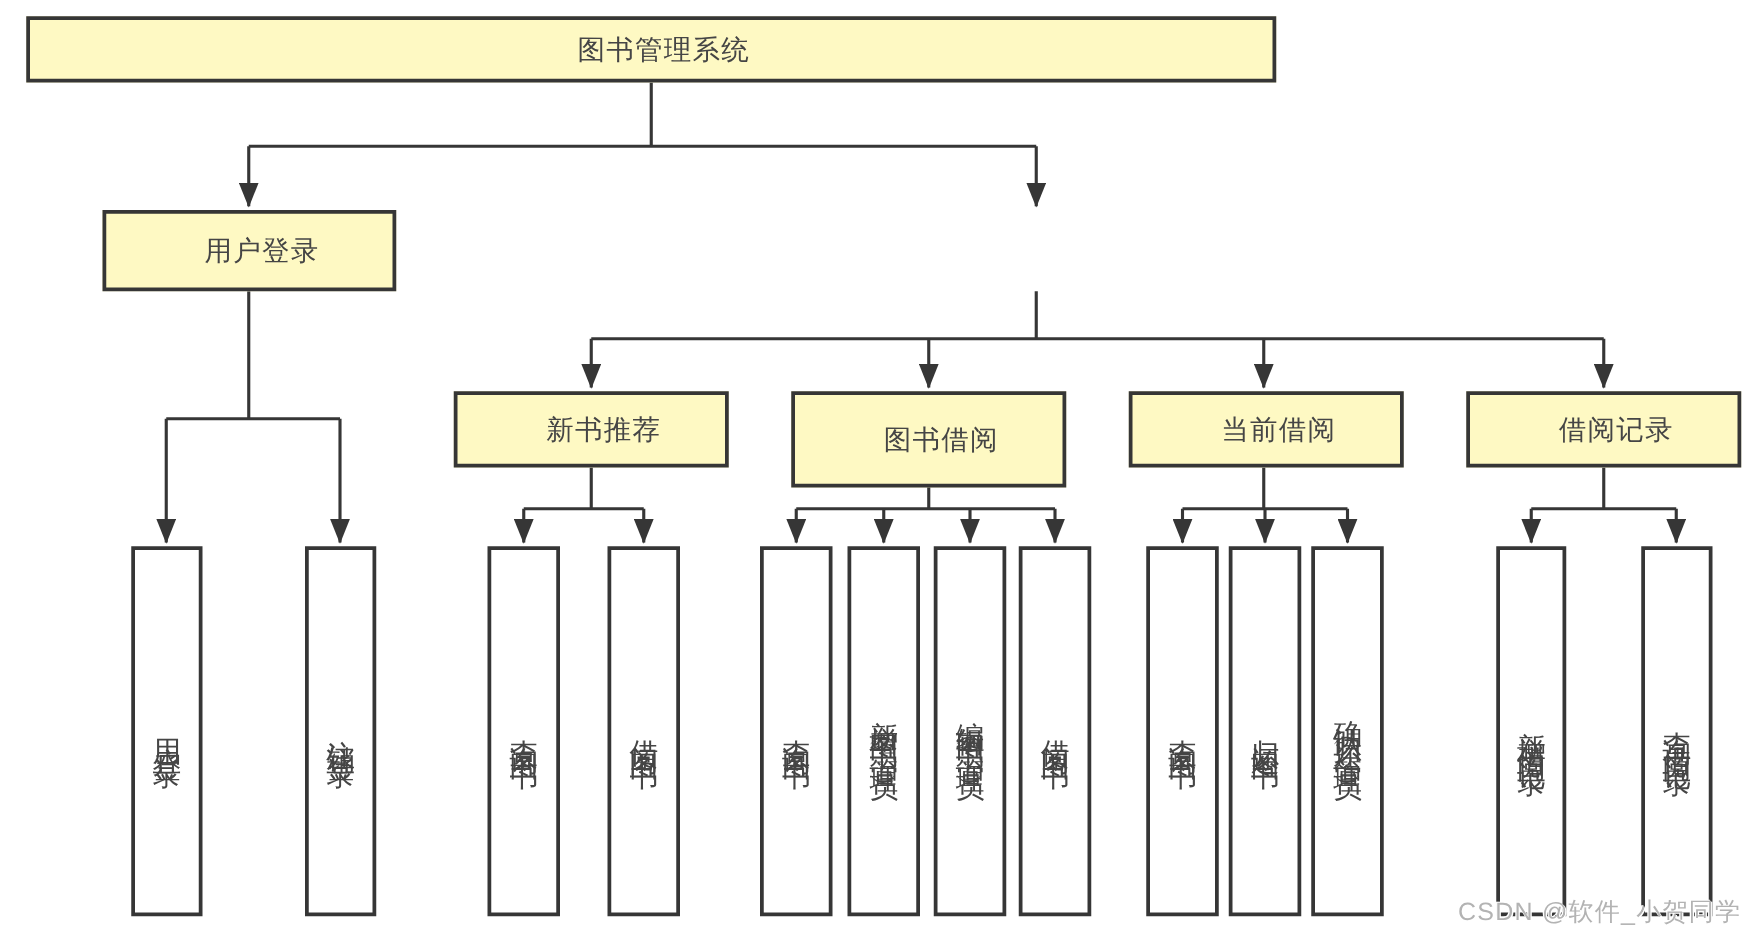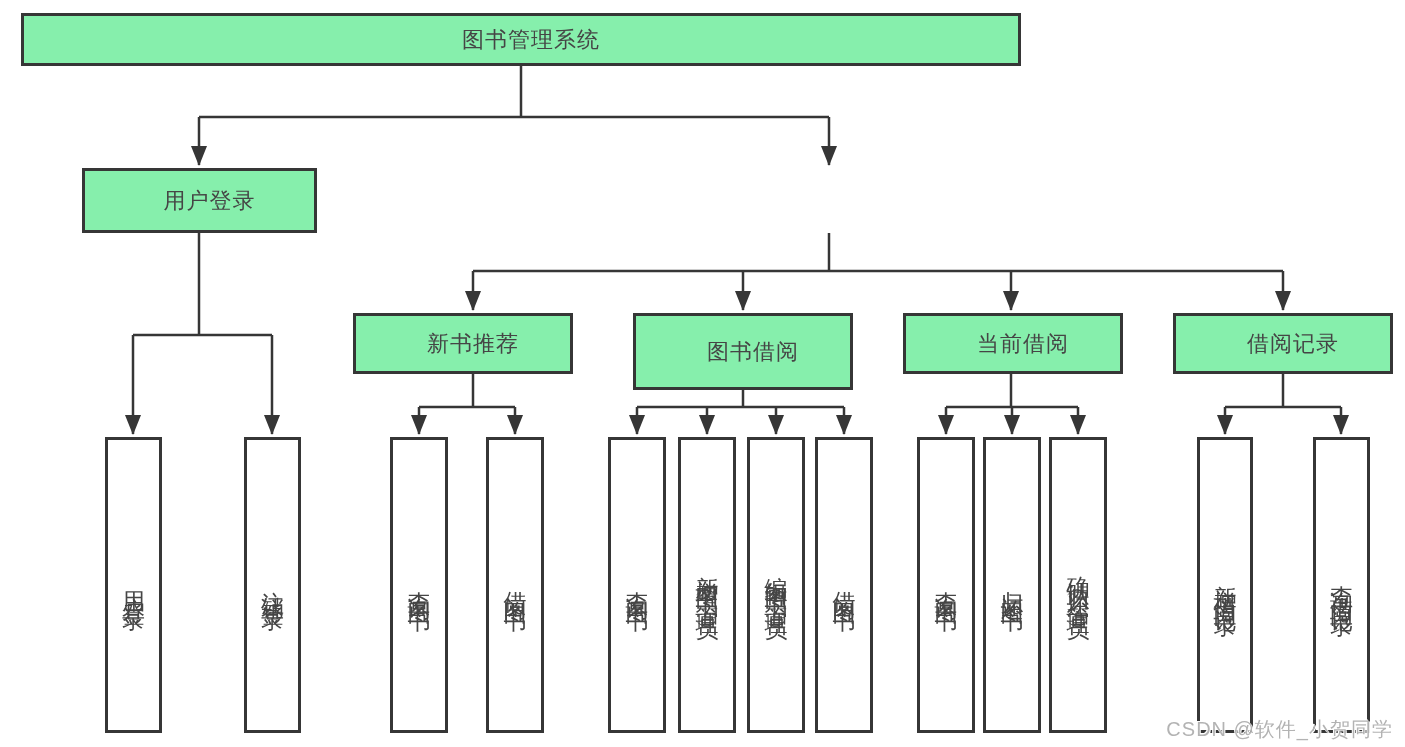--- a/index.html
+++ b/index.html
@@ -17,21 +17,21 @@
     background:var(--bg);
     overflow:hidden;
   }
   .connectors{
     position:absolute;left:0;top:0;
     pointer-events:none;
   }
   .hbox{
     position:absolute;
     border:3px solid var(--line);
-    background:#86efac;
+    background:#fef9c3;
     display:flex;align-items:center;justify-content:center;
     color:var(--text);
     font-size:22px;
     letter-spacing:1px;
     z-index:2;
     padding-left:20px;
   }
   .vbox{
     position:absolute;
     top:437px;height:296px;
@@ -116,21 +116,21 @@
   </svg>
 
   <div class="hbox" style="left:21px;top:13px;width:1000px;height:53px">
     <span>图书管理系统</span>
   </div>
 
   <div class="hbox" style="left:82px;top:168px;width:235px;height:65px">
     <span>用户登录</span>
   </div>
 
-  <div class="hbox" style="left:353px;top:313px;width:220px;height:61px">
+  <div class="hbox" style="left:363px;top:313px;width:220px;height:61px">
     <span>新书推荐</span>
   </div>
   <div class="hbox" style="left:633px;top:313px;width:220px;height:77px">
     <span>图书借阅</span>
   </div>
   <div class="hbox" style="left:1173px;top:313px;width:220px;height:61px">
     <span>借阅记录</span>
   </div>
   <div class="hbox" style="left:903px;top:313px;width:220px;height:61px">
     <span>当前借阅</span>

